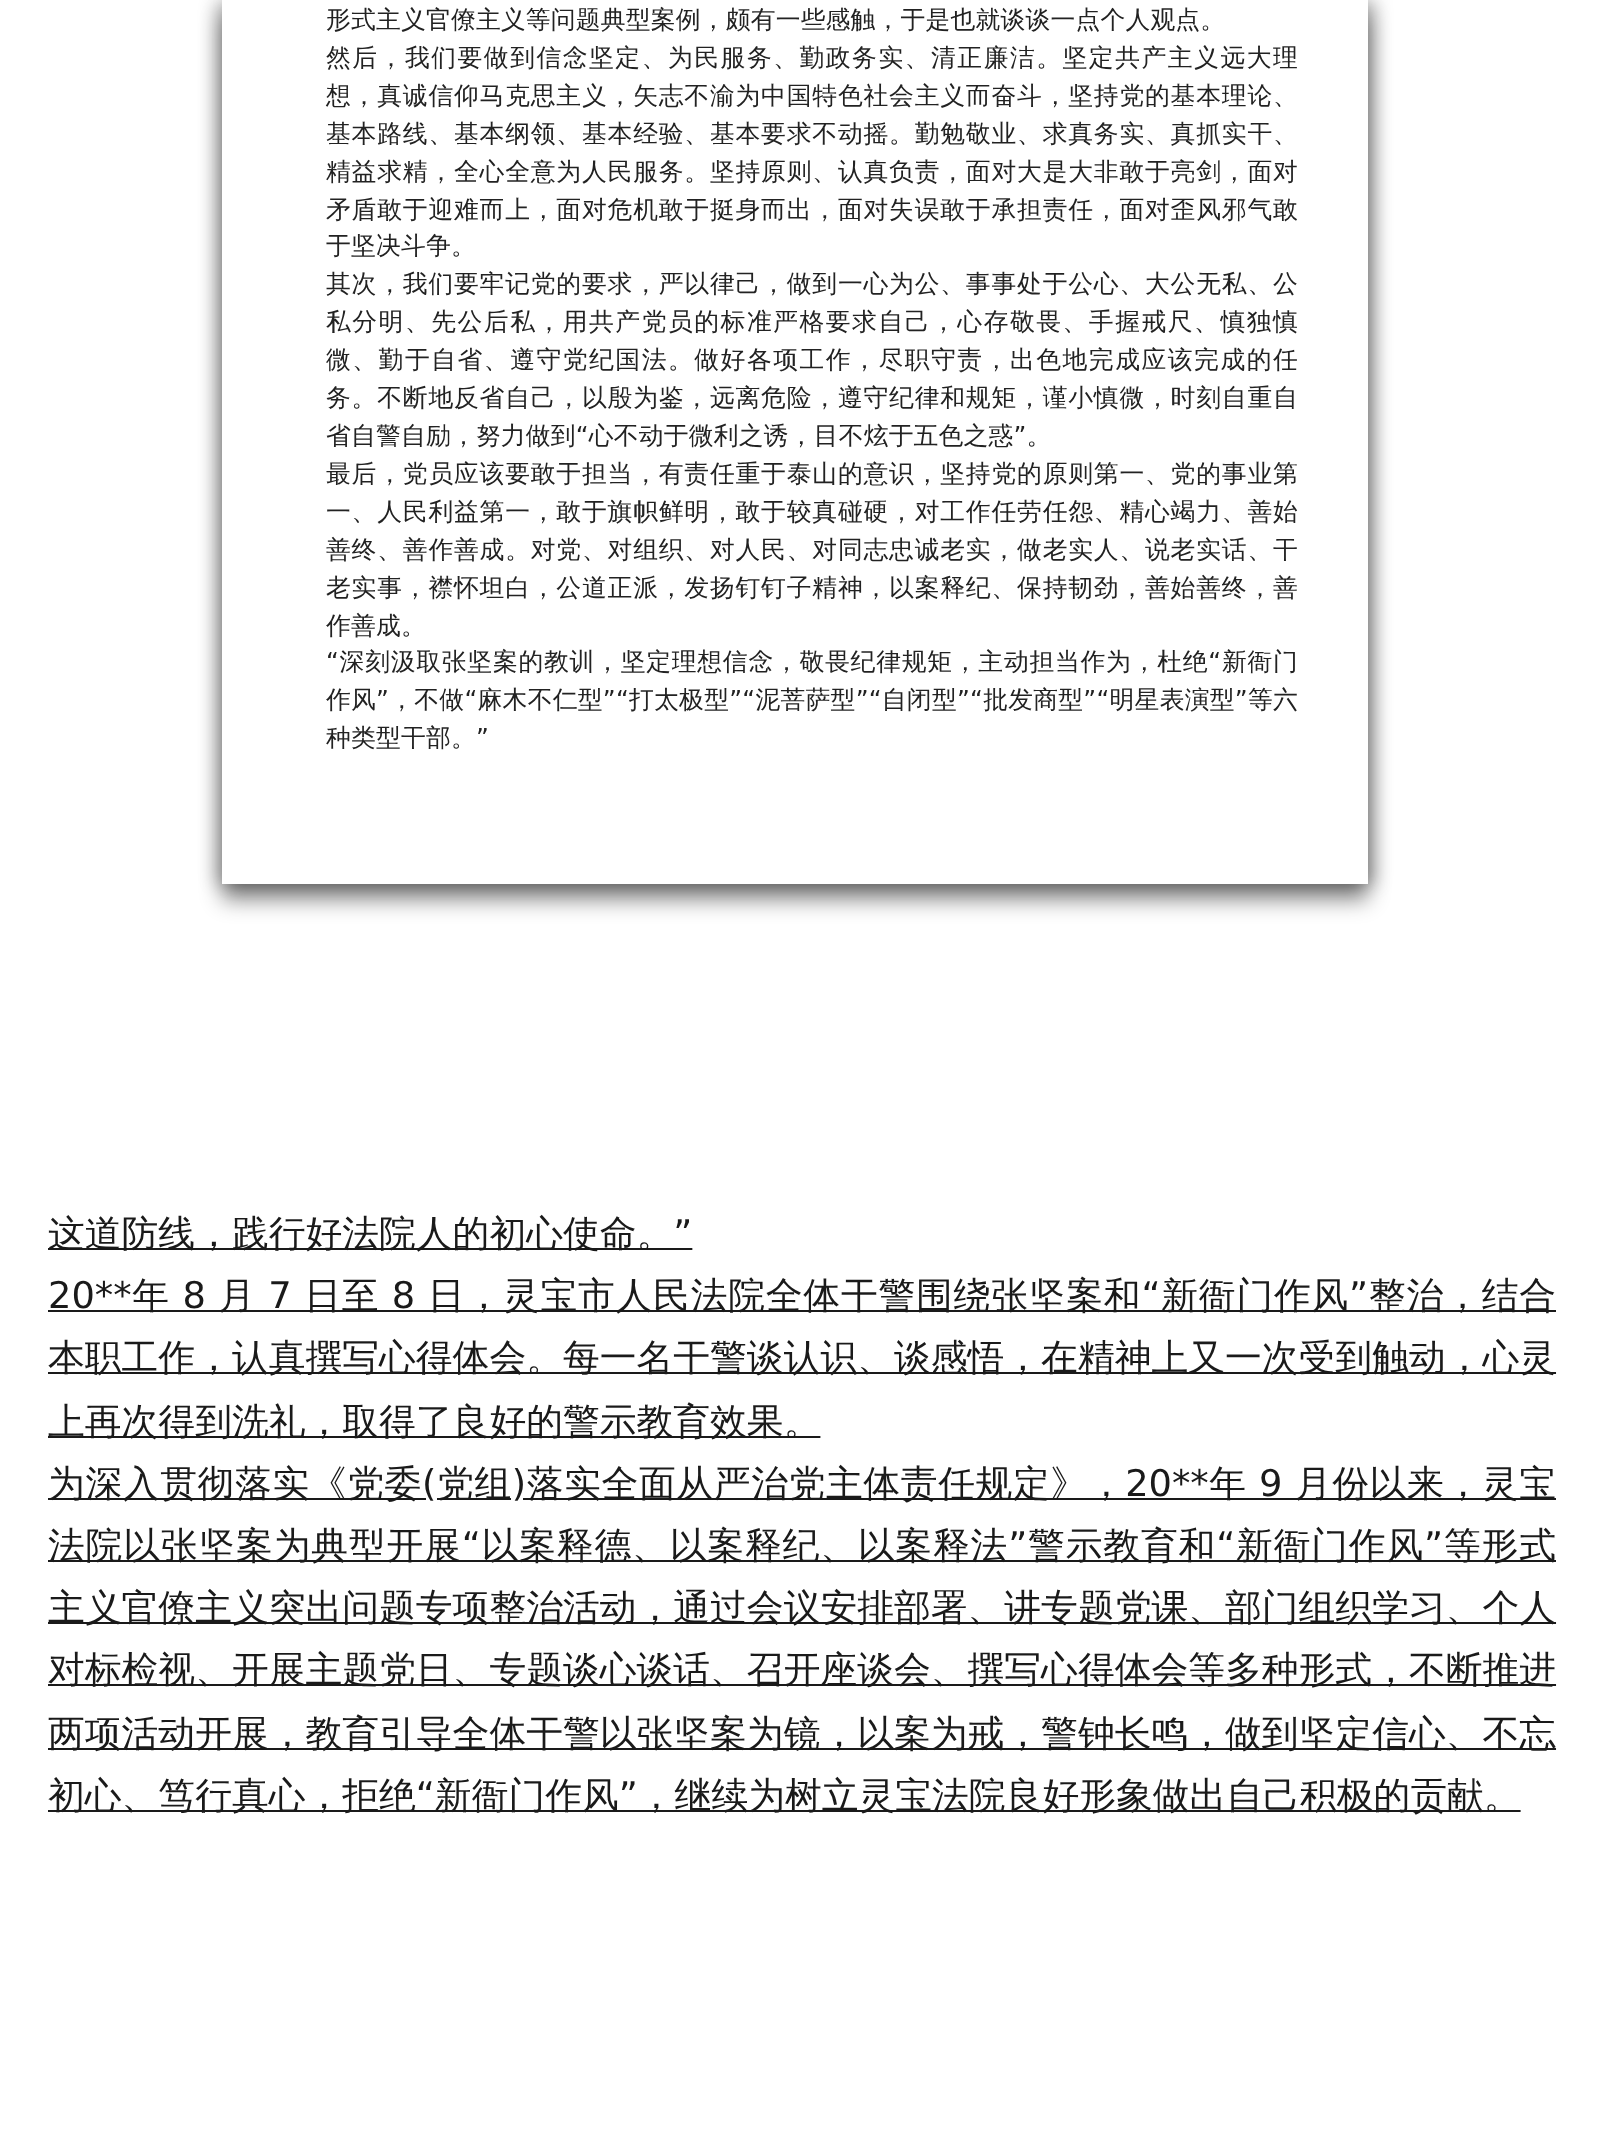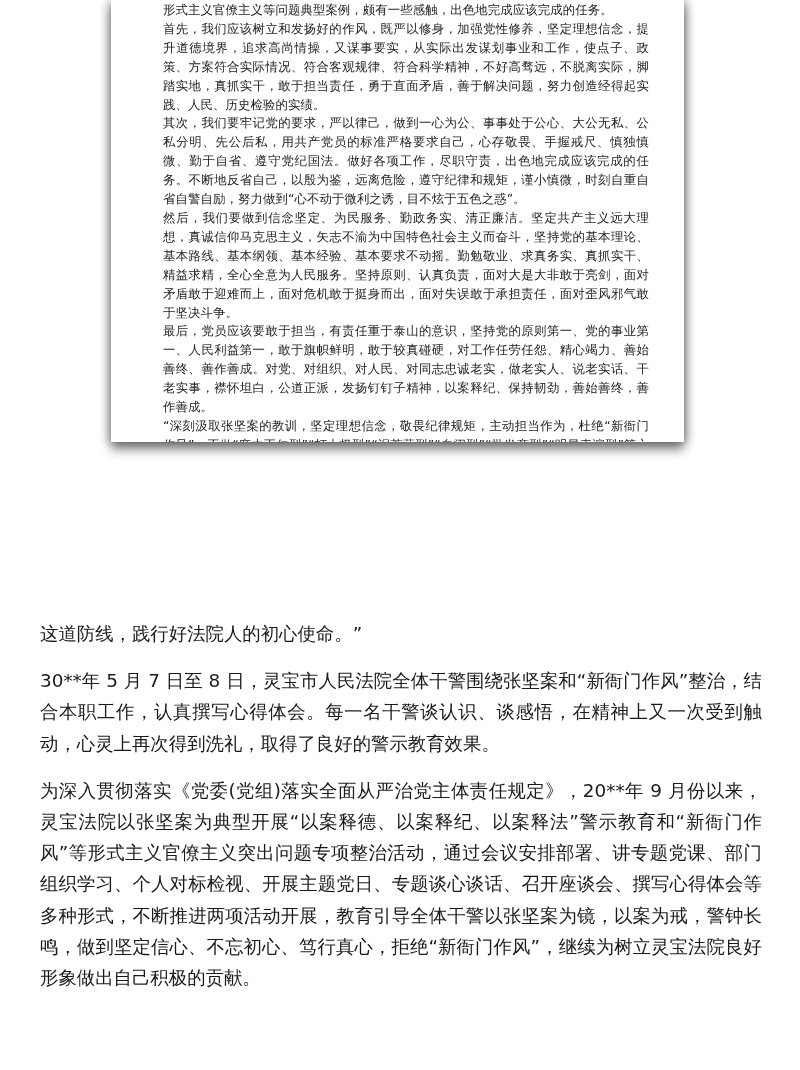--- a/index.html
+++ b/index.html
@@ -14,34 +14,33 @@
   .card-text {
     position: absolute; left: 52px; top: 1px; width: 486px;
     font-size: 12.4px; line-height: 18.9px; color: #222;
     letter-spacing: 0.1px;
   }
   .card-text p { margin: 0; text-align: justify; }
   .body-text {
     position: absolute; left: 24px; top: 602px; width: 754px;
     font-size: 18.4px; line-height: 31.2px; color: #1a1a1a;
   }
-  .body-text p { margin: 16px; text-align: justify; }
+  .body-text p { margin: 0; text-align: justify; text-decoration: underline; }
 </style>
 </head>
 <body>
 
 <div class="page-card">
   <div class="card-text">
-    <p>形式主义官僚主义等问题典型案例，颇有一些感触，出色地完成应该完成的任务。</p>
-    <p>首先，我们应该树立和发扬好的作风，既严以修身，加强党性修养，坚定理想信念，提升道德境界，追求高尚情操，又谋事要实，从实际出发谋划事业和工作，使点子、政策、方案符合实际情况、符合客观规律、符合科学精神，不好高骛远，不脱离实际，脚踏实地，真抓实干，敢于担当责任，勇于直面矛盾，善于解决问题，努力创造经得起实践、人民、历史检验的实绩。</p>
+    <p>形式主义官僚主义等问题典型案例，颇有一些感触，于是也就谈谈一点个人观点。</p>
+    <p>然后，我们要做到信念坚定、为民服务、勤政务实、清正廉洁。坚定共产主义远大理想，真诚信仰马克思主义，矢志不渝为中国特色社会主义而奋斗，坚持党的基本理论、基本路线、基本纲领、基本经验、基本要求不动摇。勤勉敬业、求真务实、真抓实干、精益求精，全心全意为人民服务。坚持原则、认真负责，面对大是大非敢于亮剑，面对矛盾敢于迎难而上，面对危机敢于挺身而出，面对失误敢于承担责任，面对歪风邪气敢于坚决斗争。</p>
     <p>其次，我们要牢记党的要求，严以律己，做到一心为公、事事处于公心、大公无私、公私分明、先公后私，用共产党员的标准严格要求自己，心存敬畏、手握戒尺、慎独慎微、勤于自省、遵守党纪国法。做好各项工作，尽职守责，出色地完成应该完成的任务。不断地反省自己，以殷为鉴，远离危险，遵守纪律和规矩，谨小慎微，时刻自重自省自警自励，努力做到“心不动于微利之诱，目不炫于五色之惑”。</p>
-    <p>然后，我们要做到信念坚定、为民服务、勤政务实、清正廉洁。坚定共产主义远大理想，真诚信仰马克思主义，矢志不渝为中国特色社会主义而奋斗，坚持党的基本理论、基本路线、基本纲领、基本经验、基本要求不动摇。勤勉敬业、求真务实、真抓实干、精益求精，全心全意为人民服务。坚持原则、认真负责，面对大是大非敢于亮剑，面对矛盾敢于迎难而上，面对危机敢于挺身而出，面对失误敢于承担责任，面对歪风邪气敢于坚决斗争。</p>
     <p>最后，党员应该要敢于担当，有责任重于泰山的意识，坚持党的原则第一、党的事业第一、人民利益第一，敢于旗帜鲜明，敢于较真碰硬，对工作任劳任怨、精心竭力、善始善终、善作善成。对党、对组织、对人民、对同志忠诚老实，做老实人、说老实话、干老实事，襟怀坦白，公道正派，发扬钉钉子精神，以案释纪、保持韧劲，善始善终，善作善成。</p>
     <p>“深刻汲取张坚案的教训，坚定理想信念，敬畏纪律规矩，主动担当作为，杜绝“新衙门作风”，不做“麻木不仁型”“打太极型”“泥菩萨型”“自闭型”“批发商型”“明星表演型”等六种类型干部。”</p>
 
   </div>
 </div>
 
 <div class="body-text">
   <p>这道防线，践行好法院人的初心使命。”</p>
-  <p>30**年 5 月 7 日至 8 日，灵宝市人民法院全体干警围绕张坚案和“新衙门作风”整治，结合本职工作，认真撰写心得体会。每一名干警谈认识、谈感悟，在精神上又一次受到触动，心灵上再次得到洗礼，取得了良好的警示教育效果。</p>
+  <p>20**年 8 月 7 日至 8 日，灵宝市人民法院全体干警围绕张坚案和“新衙门作风”整治，结合本职工作，认真撰写心得体会。每一名干警谈认识、谈感悟，在精神上又一次受到触动，心灵上再次得到洗礼，取得了良好的警示教育效果。</p>
   <p>为深入贯彻落实《党委(党组)落实全面从严治党主体责任规定》，20**年 9 月份以来，灵宝法院以张坚案为典型开展“以案释德、以案释纪、以案释法”警示教育和“新衙门作风”等形式主义官僚主义突出问题专项整治活动，通过会议安排部署、讲专题党课、部门组织学习、个人对标检视、开展主题党日、专题谈心谈话、召开座谈会、撰写心得体会等多种形式，不断推进两项活动开展，教育引导全体干警以张坚案为镜，以案为戒，警钟长鸣，做到坚定信心、不忘初心、笃行真心，拒绝“新衙门作风”，继续为树立灵宝法院良好形象做出自己积极的贡献。</p>
 </div>
 
 </body></html>

